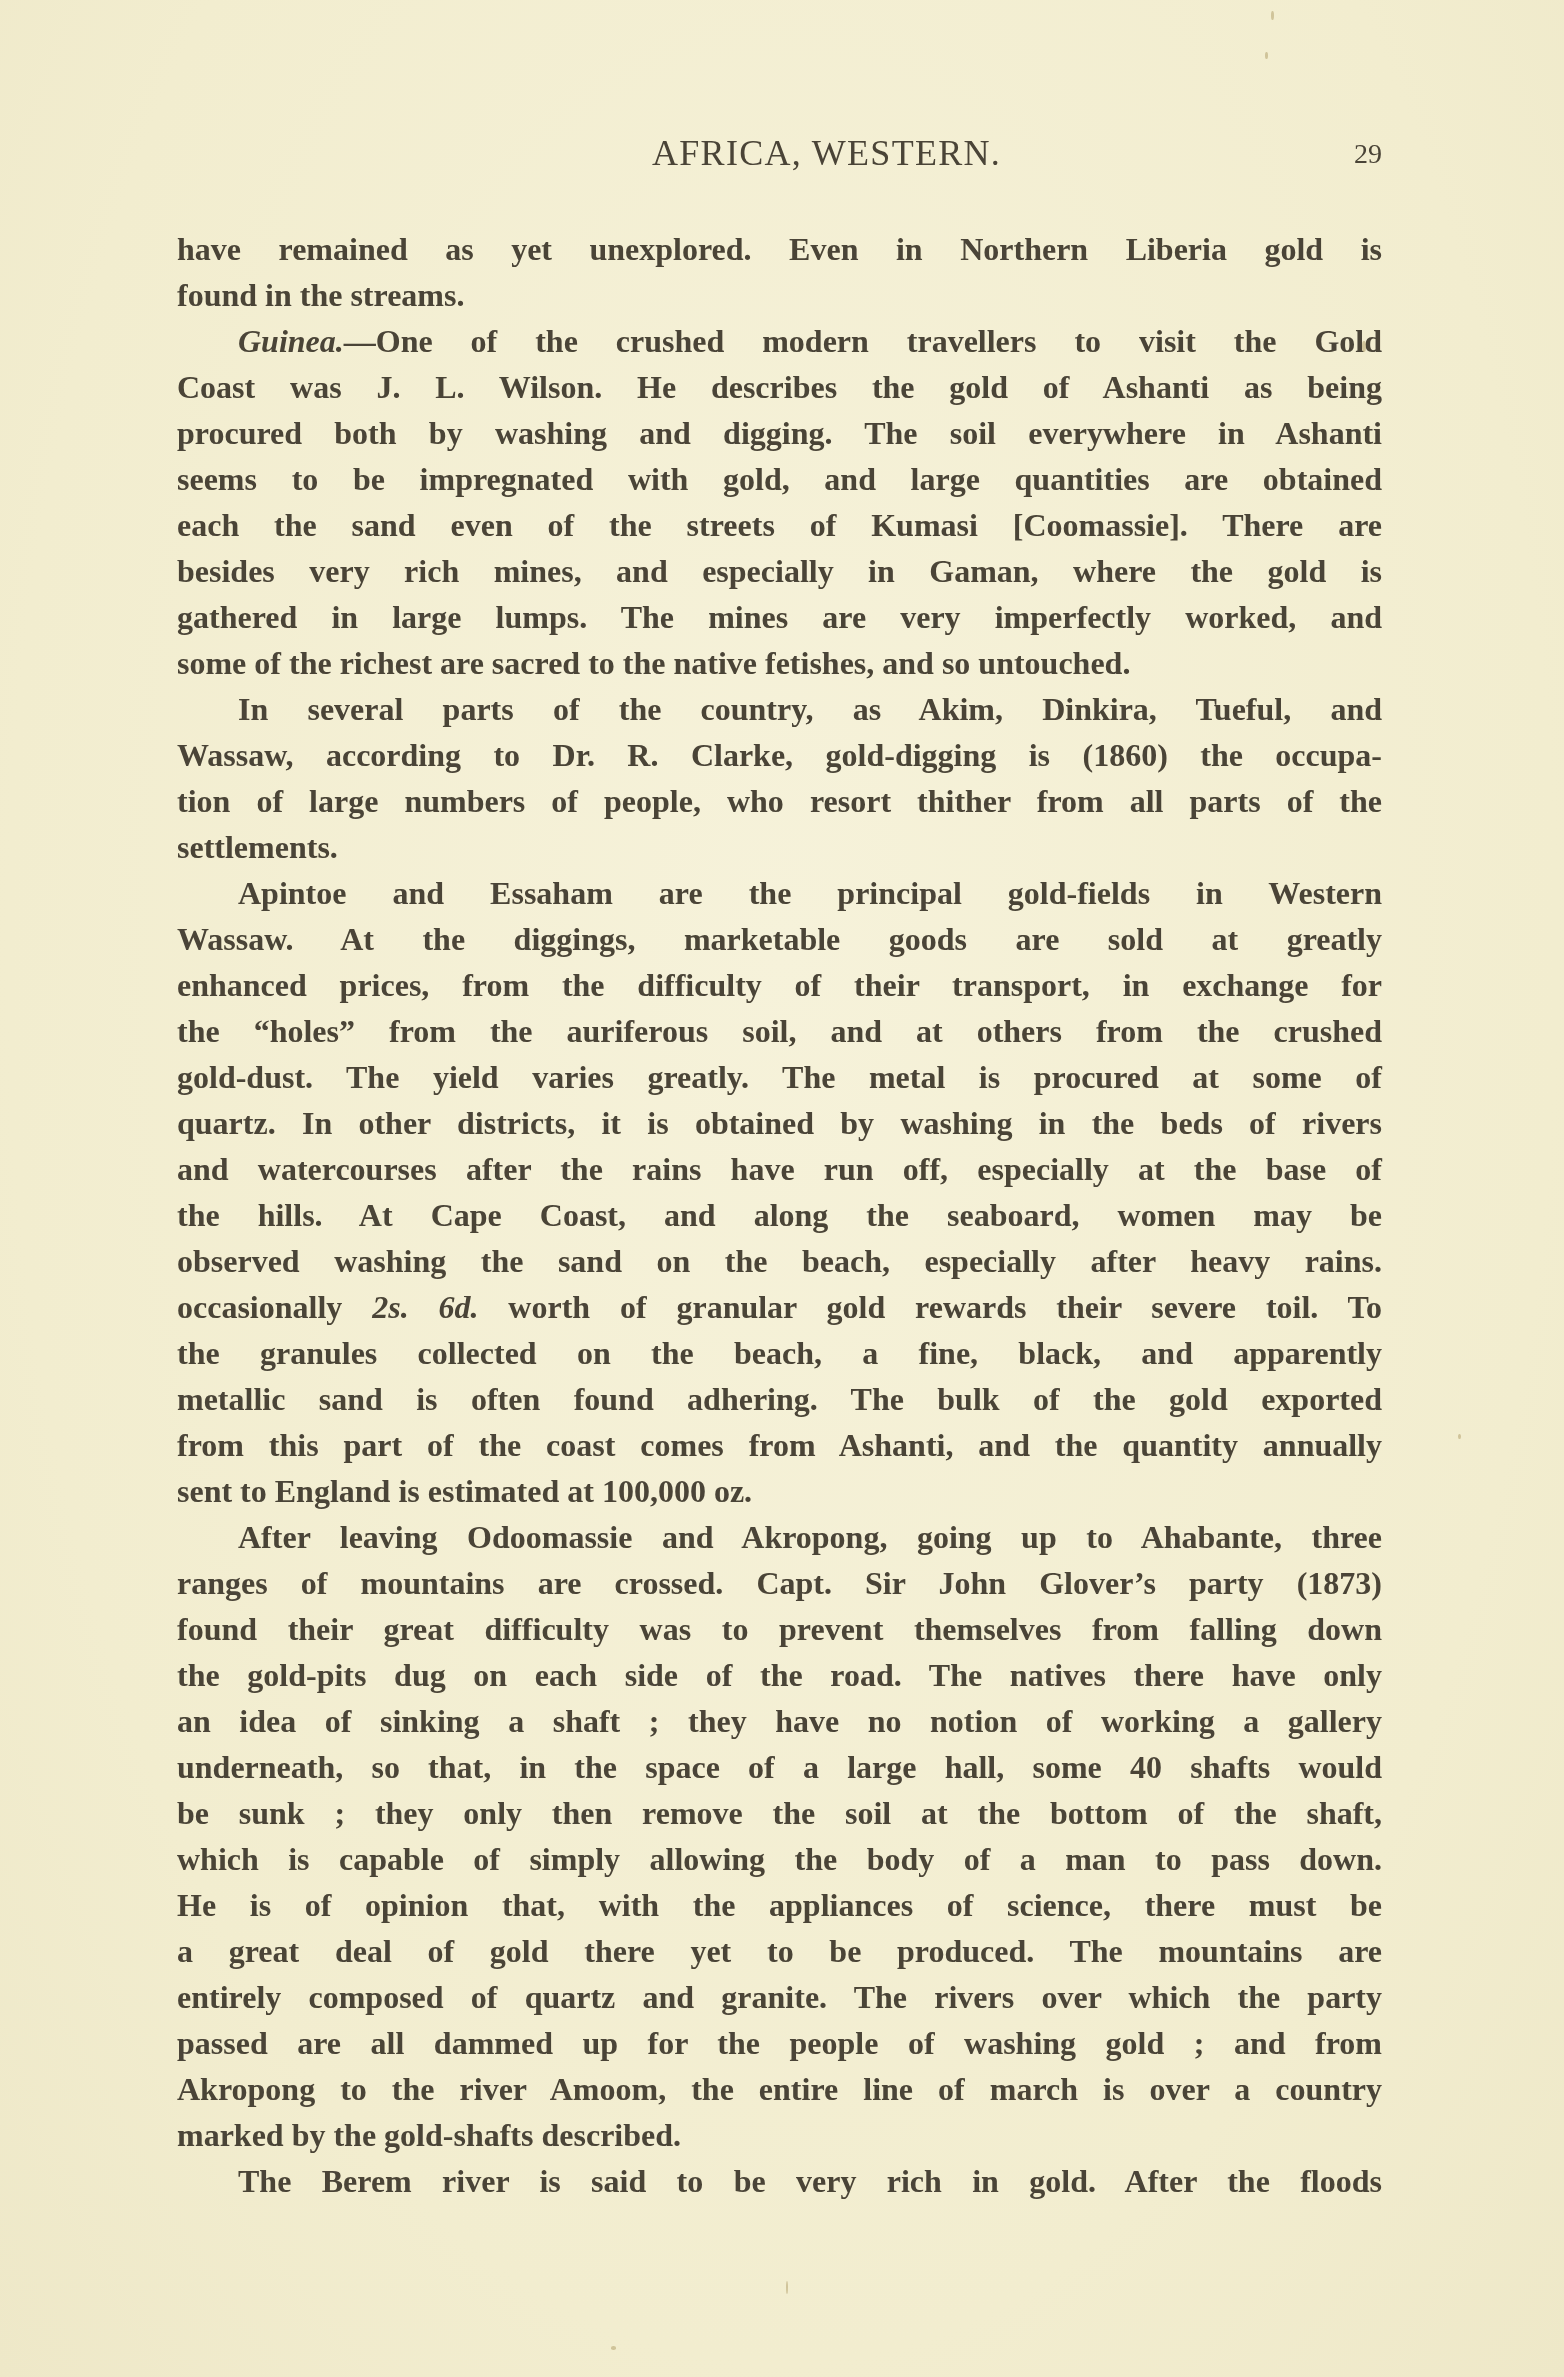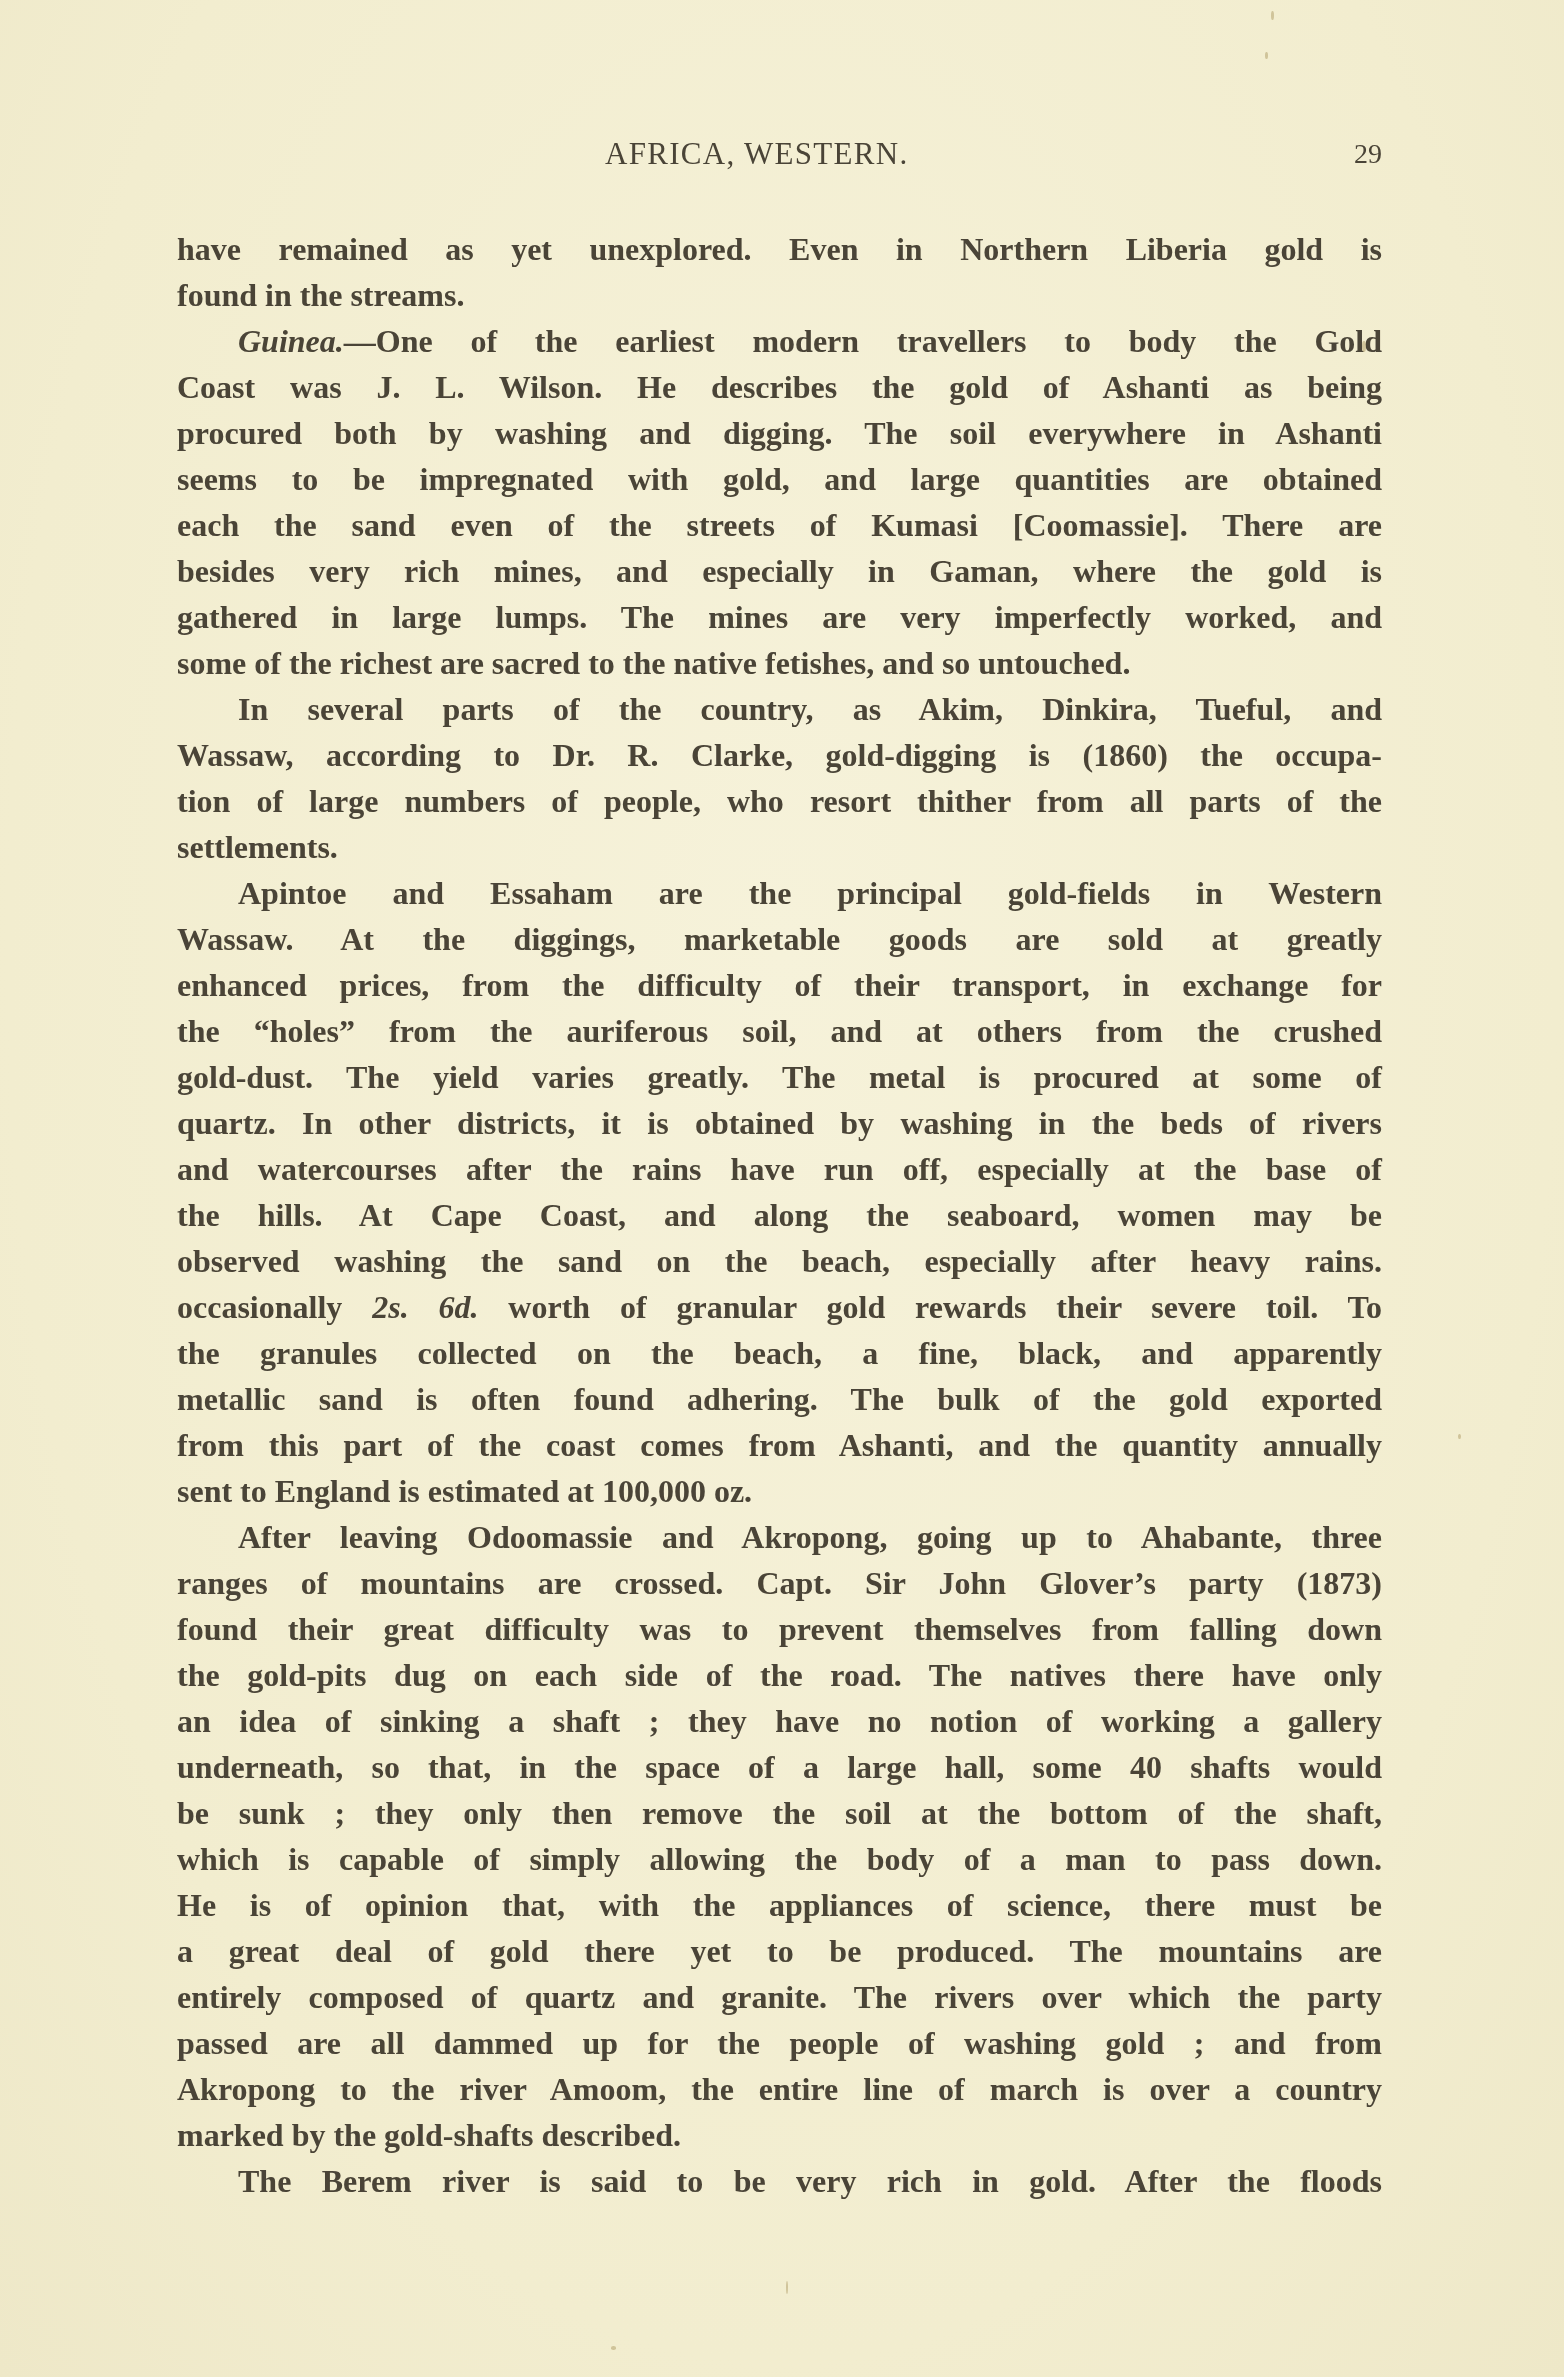--- a/index.html
+++ b/index.html
@@ -8,22 +8,22 @@
     background: #f3efd3;
     background-image: radial-gradient(ellipse at 50% 40%, #f6f2da 0%, #f2edcf 70%, #eee8c8 100%);
     position: relative; overflow: hidden;
     font-family: "Liberation Serif", "DejaVu Serif", serif;
     color: #4a4437;
   }
   .running-head {
     position: absolute; top: 131px; left: 177px; width: 1205px; height: 45px;
   }
   .running-title {
-    position: absolute; left: 428px; top: 0;
-    font-size: 31px; letter-spacing: 1.3px; line-height: 45px;
+    position: absolute; left: 475px; top: 0;
+    font-size: 36px; letter-spacing: 1.3px; line-height: 45px;
   }
   .page-number {
     position: absolute; right: 0; top: 0;
     font-size: 28px; line-height: 45px;
   }
   .body-text {
     position: absolute; top: 226px; left: 177px; width: 1205px; font-weight: bold;
   }
   .line {
     display: block; height: 46px; line-height: 46px;
@@ -43,21 +43,21 @@
   <span class="running-title">AFRICA, WESTERN.</span>
   <span class="page-number">29</span>
 </div>
 
 <div class="body-text" id="body-text">
     <div>
       <span class="line"><span>have remained as yet unexplored.  Even in Northern Liberia gold is</span></span>
       <span class="line last"><span>found in the streams.</span></span>
     </div>
     <div>
-      <span class="line indent"><span class="it">Guinea.</span><span>—One of the earliest modern travellers to body the Gold</span></span>
+      <span class="line indent"><span class="it">Guinea.</span><span>—One of the crushed modern travellers to visit the Gold</span></span>
       <span class="line"><span>Coast was J. L. Wilson.  He describes the gold of Ashanti as being</span></span>
       <span class="line"><span>procured both by washing and digging.  The soil everywhere in Ashanti</span></span>
       <span class="line"><span>seems to be impregnated with gold, and large quantities are obtained</span></span>
       <span class="line"><span>each the sand even of the streets of Kumasi [Coomassie].  There are</span></span>
       <span class="line"><span>besides very rich mines, and especially in Gaman, where the gold is</span></span>
       <span class="line"><span>gathered in large lumps.  The mines are very imperfectly worked, and</span></span>
       <span class="line last"><span>some of the richest are sacred to the native fetishes, and so untouched.</span></span>
     </div>
     <div>
       <span class="line indent"><span>In several parts of the country, as Akim, Dinkira, Tueful, and</span></span>

